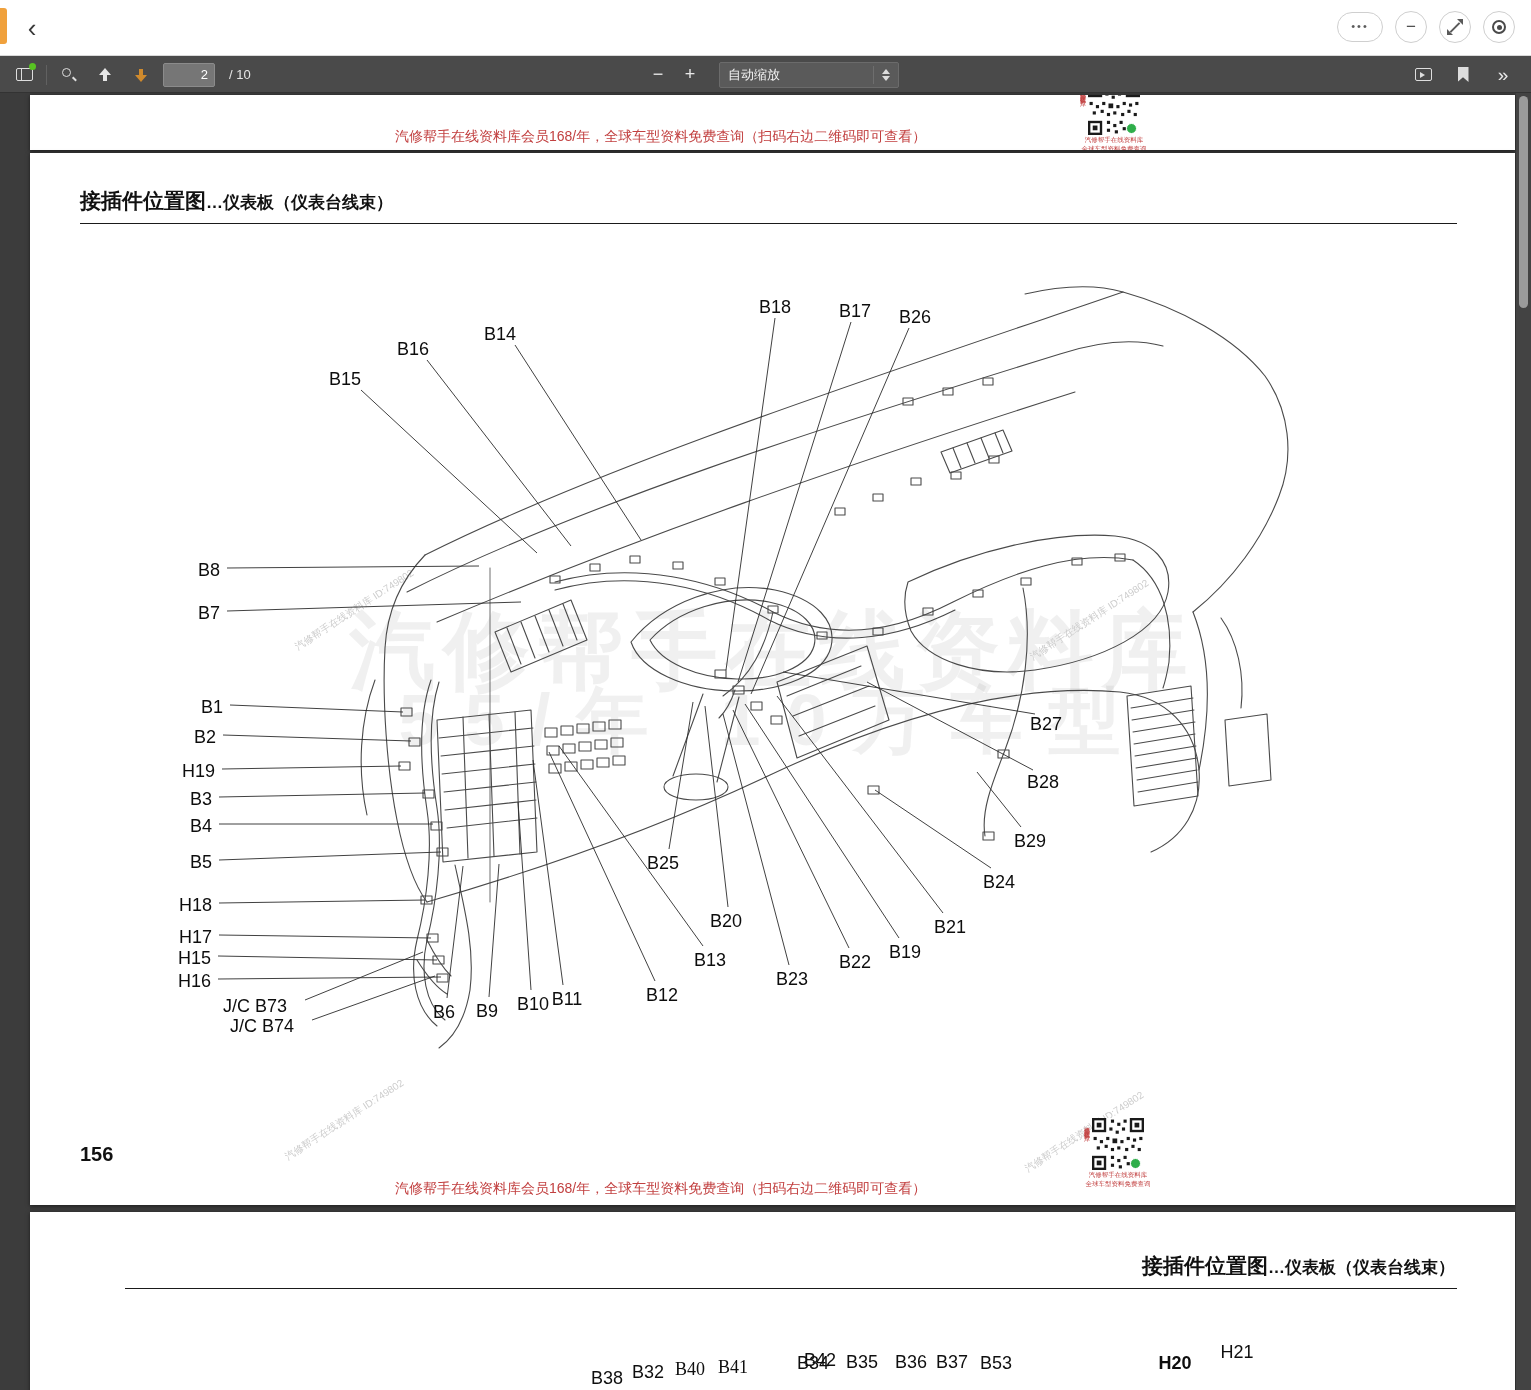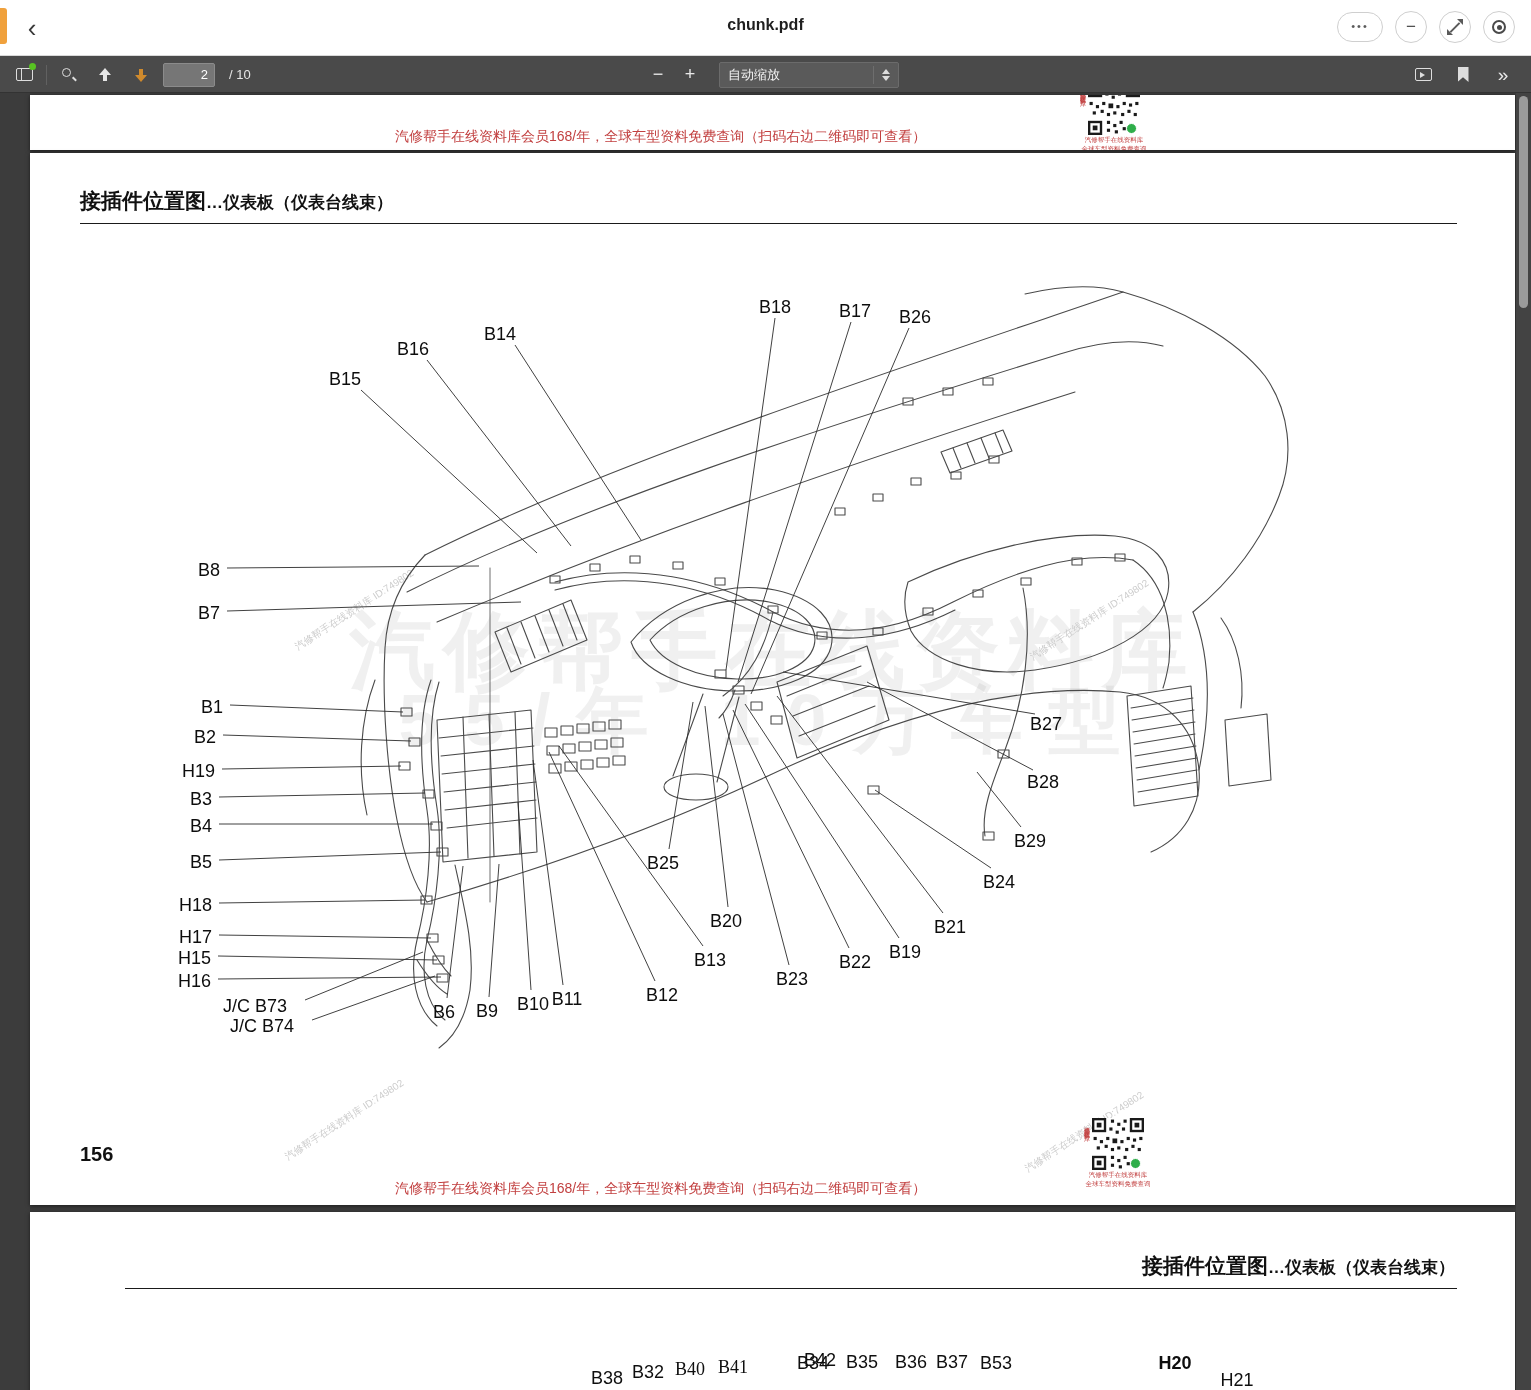--- a/index.html
+++ b/index.html
@@ -110,21 +110,20 @@
   svg line.dleader { stroke:#2b2b2b; stroke-width:0.9; }
 </style>
 </head>
 <body>
 
 <div class="app">
 
   <div class="chrome">
     <div class="tab-accent"></div>
     <button class="back-btn">‹</button>
-    <div class="chrome-title">chunk.pdf</div>
     <div class="chrome-actions">
       <div class="chrome-pill">•••</div>
       <div class="chrome-circle">−</div>
       <div class="chrome-circle">
         <span class="expand-glyph">
           <span class="diag"></span>
             <span class="tri-ne"></span>
             <span class="tri-sw"></span>
         </span>
       </div>
@@ -500,21 +499,21 @@
           <div class="p3-label" style="left: 618px; top: 160px;">B32</div>
           <div class="p3-label" style="left: 660px; top: 157px; font-family: Liberation Serif, serif;">B40</div>
           <div class="p3-label" style="left: 703px; top: 155px; font-family: Liberation Serif, serif;">B41</div>
           <div class="p3-label" style="left: 783px; top: 151px; text-align: center;">B34</div>
           <div class="p3-label" style="left: 790px; top: 148px;">B42</div>
           <div class="p3-label" style="left: 832px; top: 150px;">B35</div>
           <div class="p3-label" style="left: 881px; top: 150px; text-align: right;">B36</div>
           <div class="p3-label" style="left: 922px; top: 150px;">B37</div>
           <div class="p3-label" style="left: 966px; top: 151px;">B53</div>
           <div class="p3-label" style="left: 1145px; top: 151px; font-weight: bold;">H20</div>
-          <div class="p3-label" style="left: 1207px; top: 140px; margin-top: 28px;">H21</div>
+          <div class="p3-label" style="left: 1207px; top: 140px;">H21</div>
         </div>
     </div>
 
     <div class="scrollbar">
       <div class="scroll-thumb"></div>
     </div>
   </div>
 </div>
 
 </body></html>

